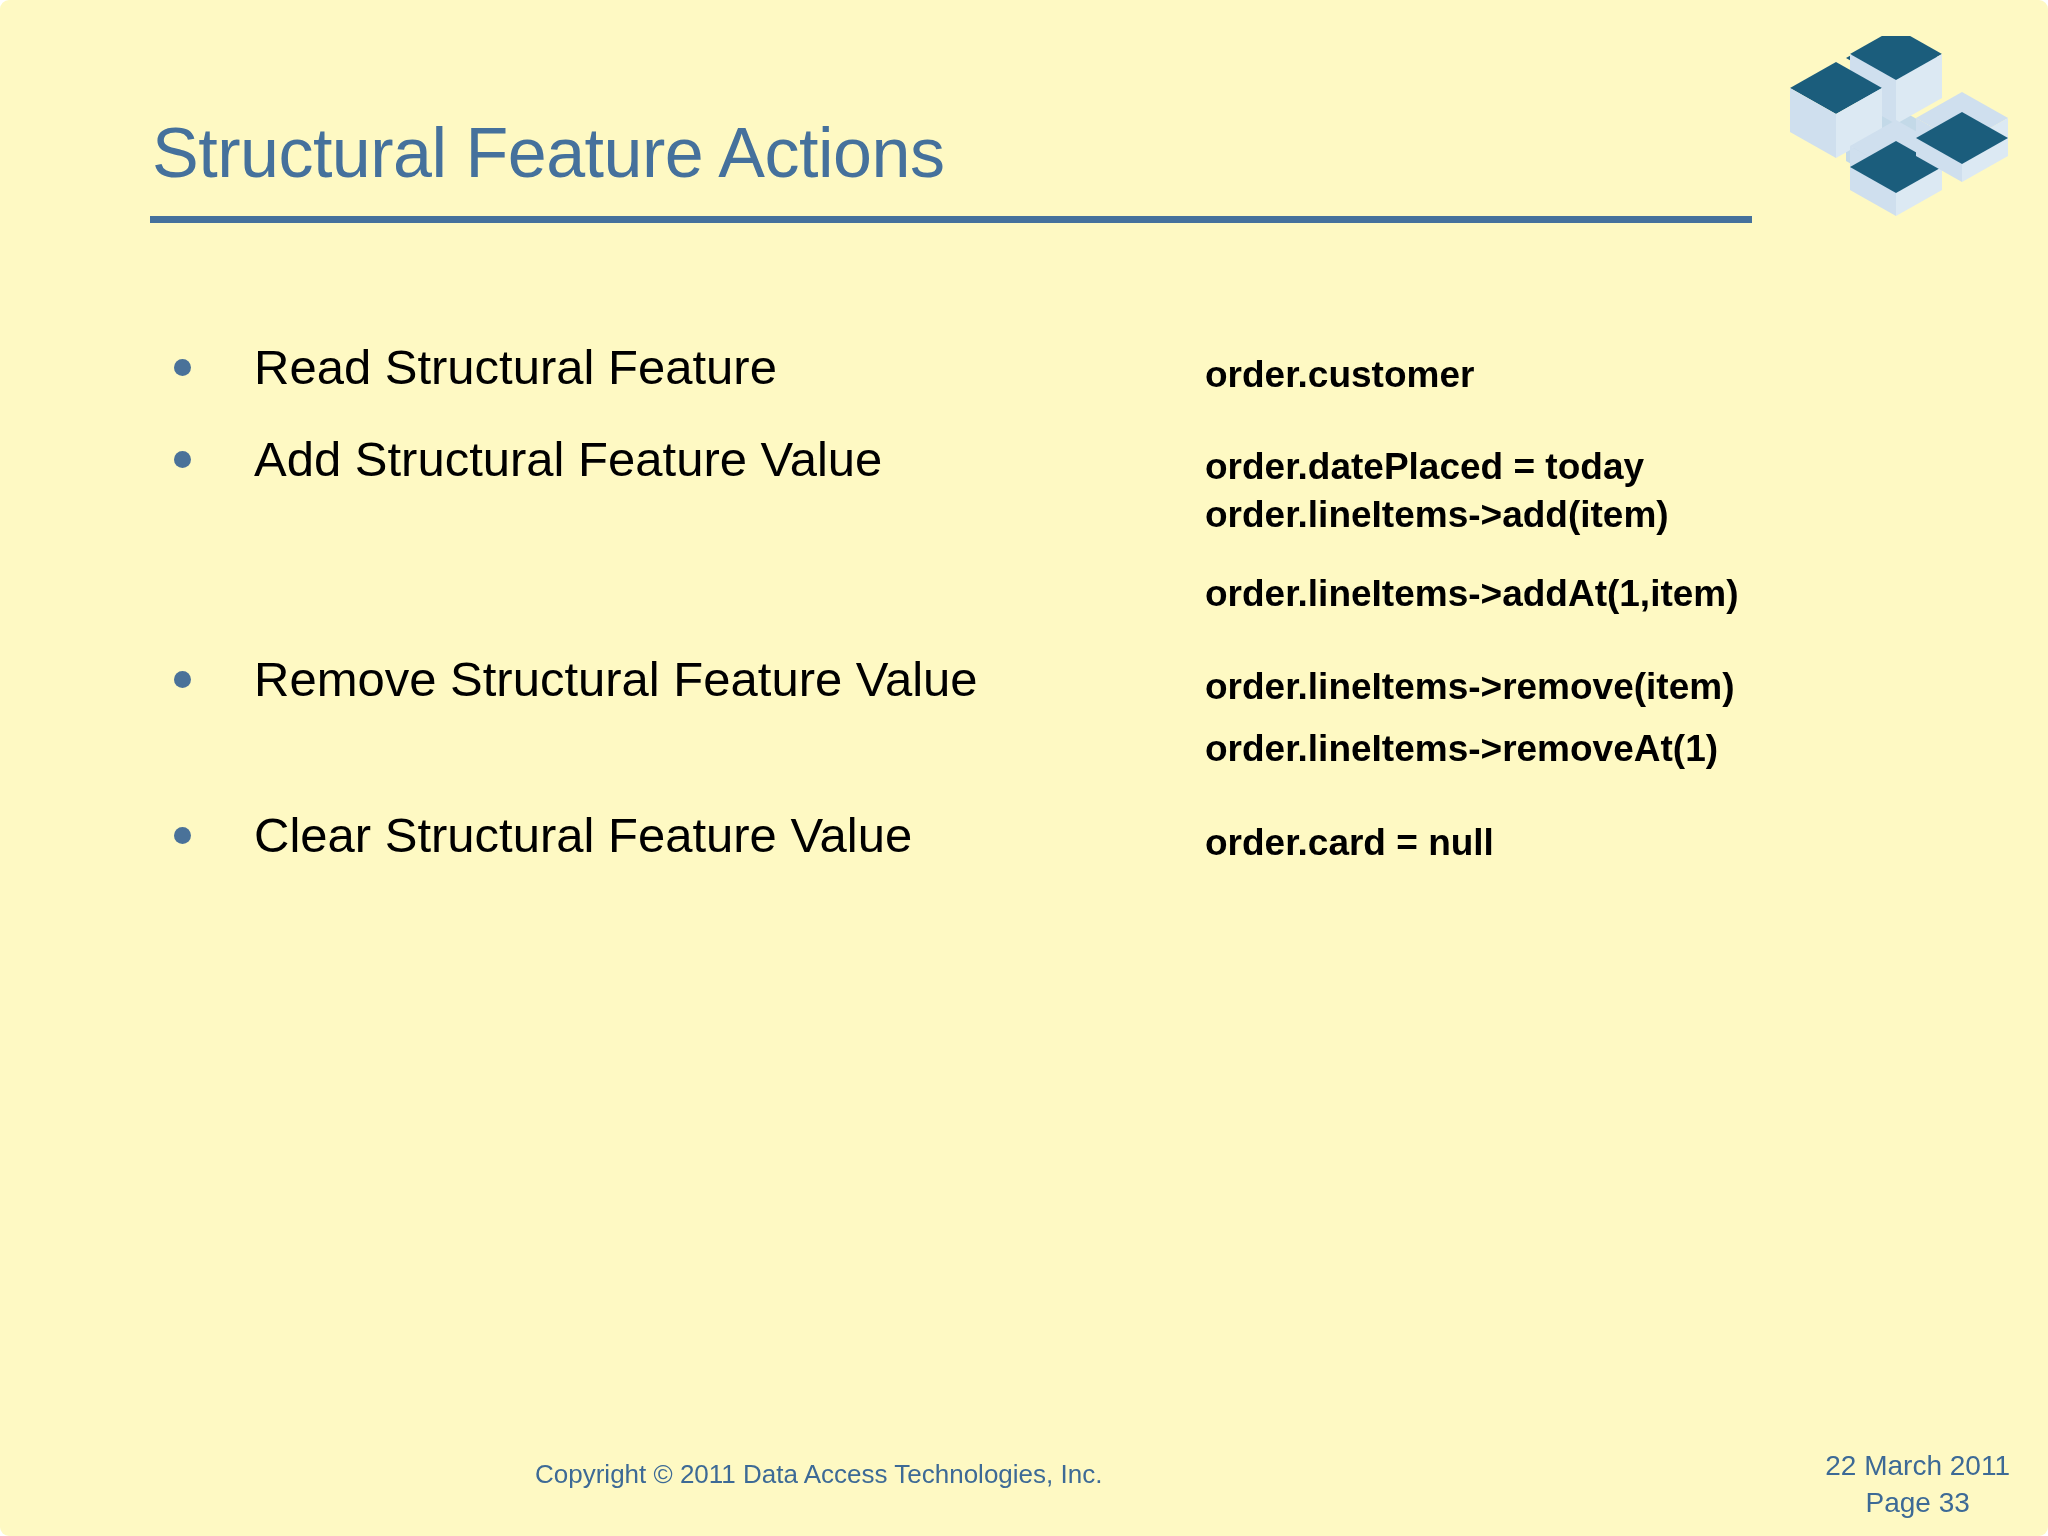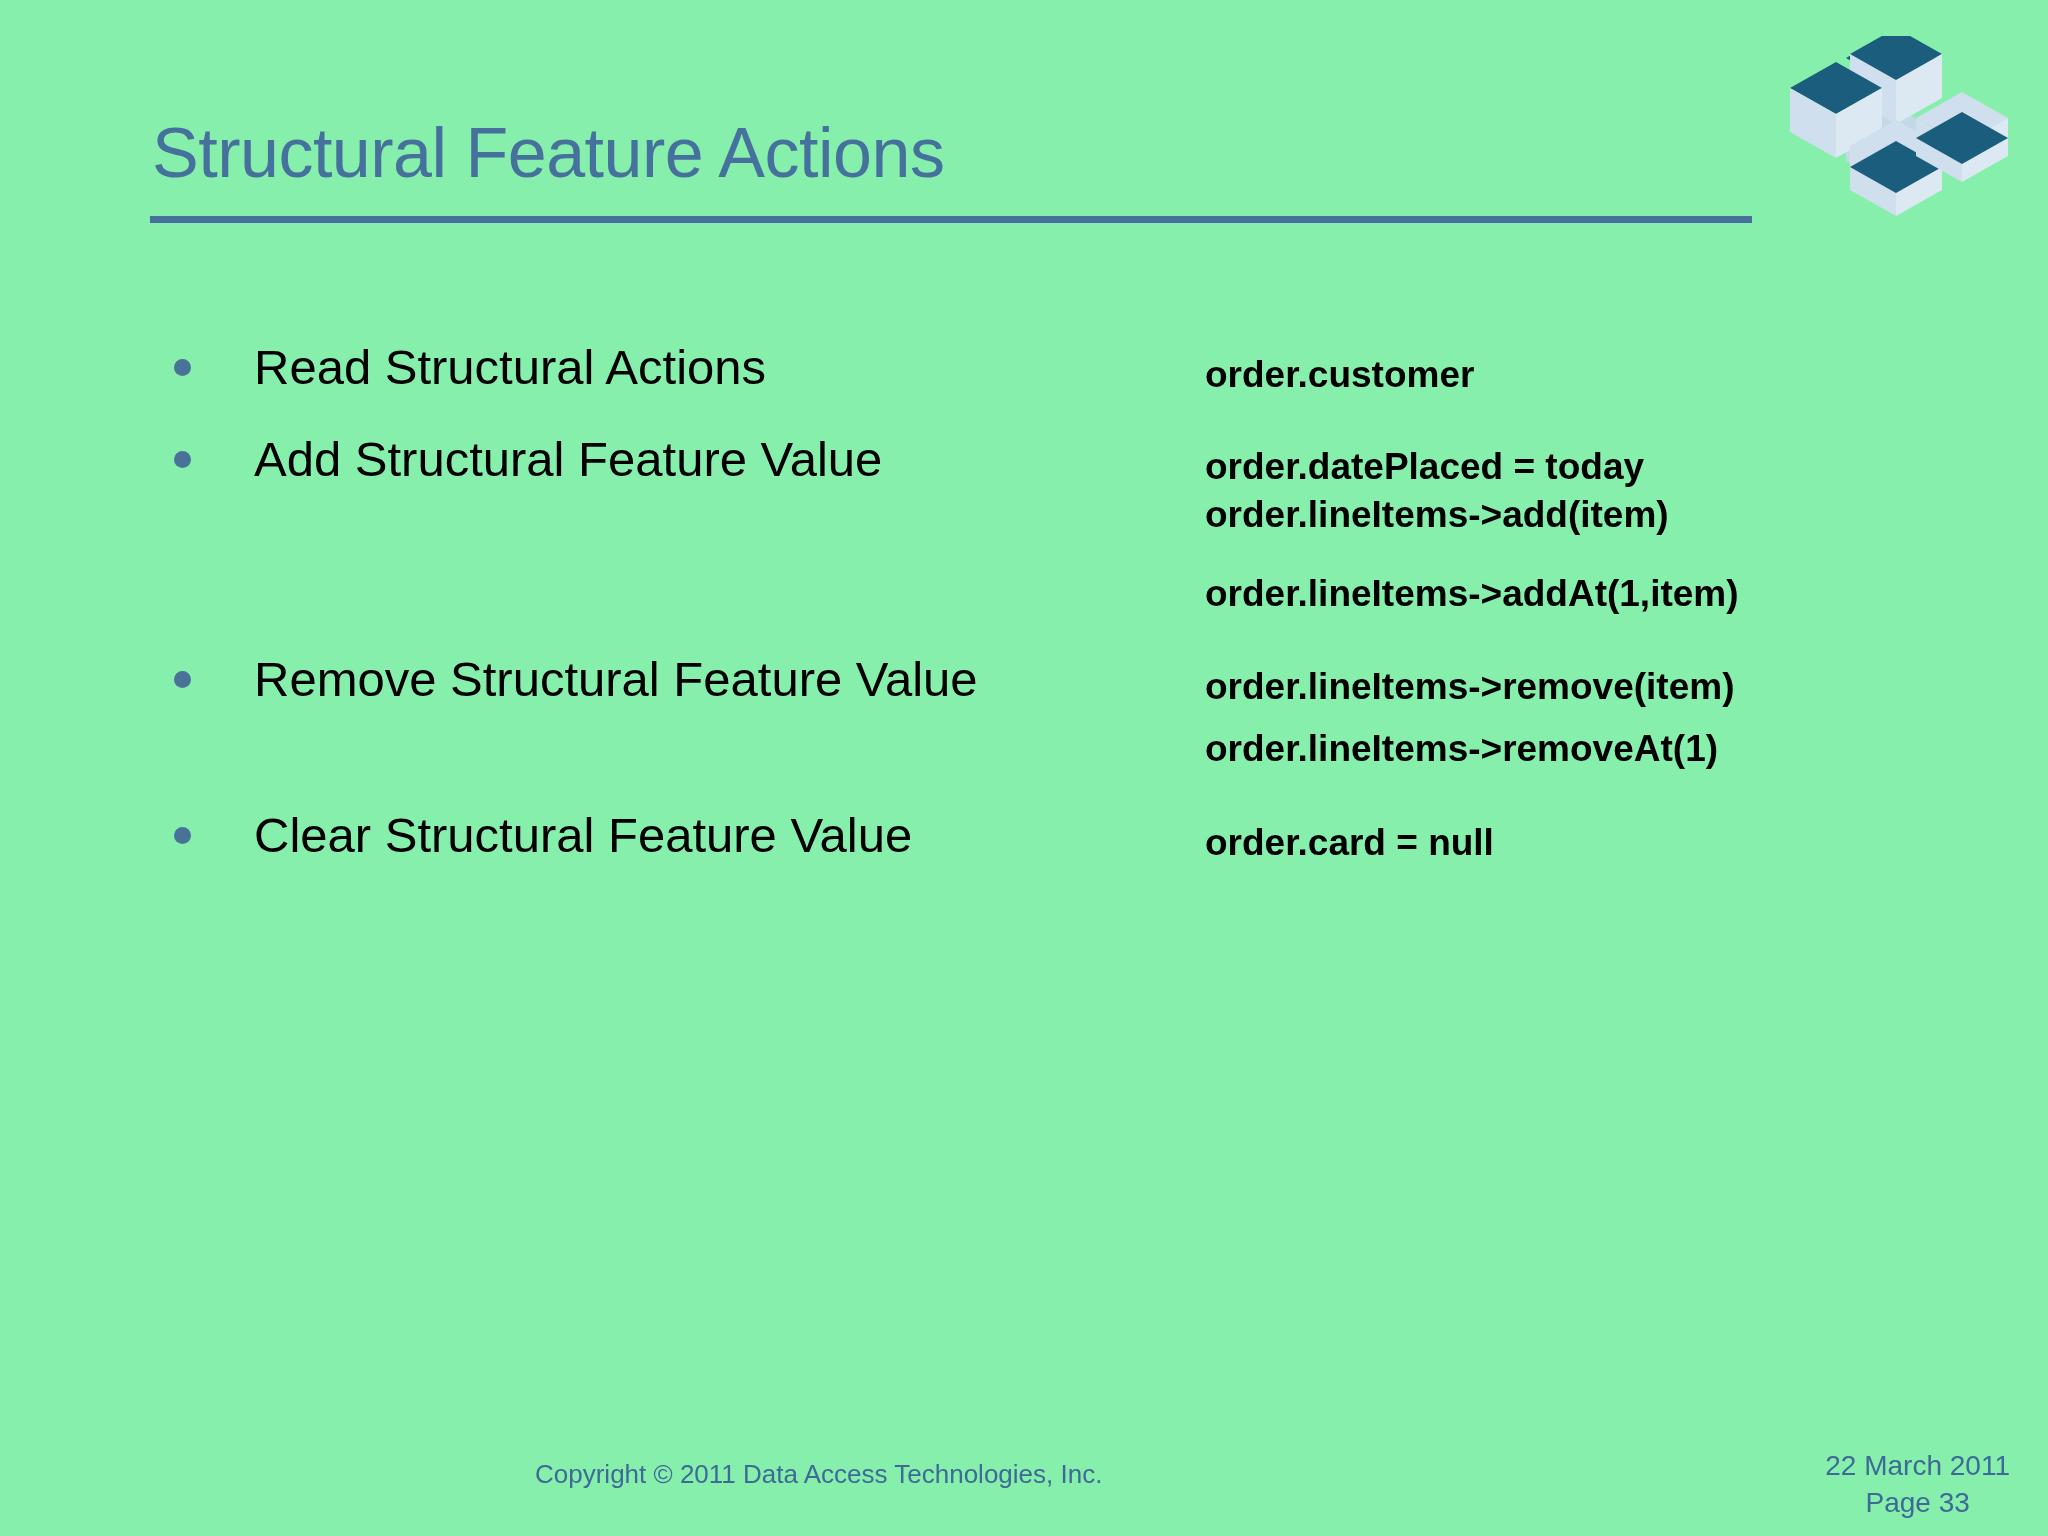--- a/index.html
+++ b/index.html
@@ -4,23 +4,24 @@
 <style>
   html, body {
     margin: 0;
     padding: 0;
     background: #ffffff;
   }
   #slide {
     position: relative;
     width: 2048px;
     height: 1536px;
-    background: #86efac;
+    background: #fef9c3;
     overflow: hidden;
     font-family: "Liberation Sans", sans-serif;
+    border-radius: 9px;
   }
 
   
   #slide-title {
     position: absolute;
     left: 152px;
     top: 113px;
     font-size: 70px;
     font-weight: 400;
     color: #45719c;
@@ -142,21 +143,21 @@
       <polygon points="128,82 128,120 174,146 174,108" fill="#cfdfee"></polygon>
       <polygon points="174,108 174,146 220,120 220,82" fill="#dce9f3"></polygon>
       <polygon points="128,102 174,76 220,102 174,128" fill="#1b5d7c"></polygon>
     </svg>
   </div>
 
   <div id="body">
 
     <div class="row">
       <span class="bullet-dot" style="top:359px"></span>
-      <span class="bullet-label" style="top:343px">Read Structural Actions</span>
+      <span class="bullet-label" style="top:343px">Read Structural Feature</span>
       <span class="code-line" style="top:356px">order.customer</span>
     </div>
 
     <div class="row">
       <span class="bullet-dot" style="top:451px"></span>
       <span class="bullet-label" style="top:435px">Add Structural Feature Value</span>
       <span class="code-line" style="top:448px">order.datePlaced = today</span>
       <span class="code-line" style="top:496px">order.lineItems-&gt;add(item)</span>
       <span class="code-line" style="top:575px">order.lineItems-&gt;addAt(1,item)</span>
     </div>

